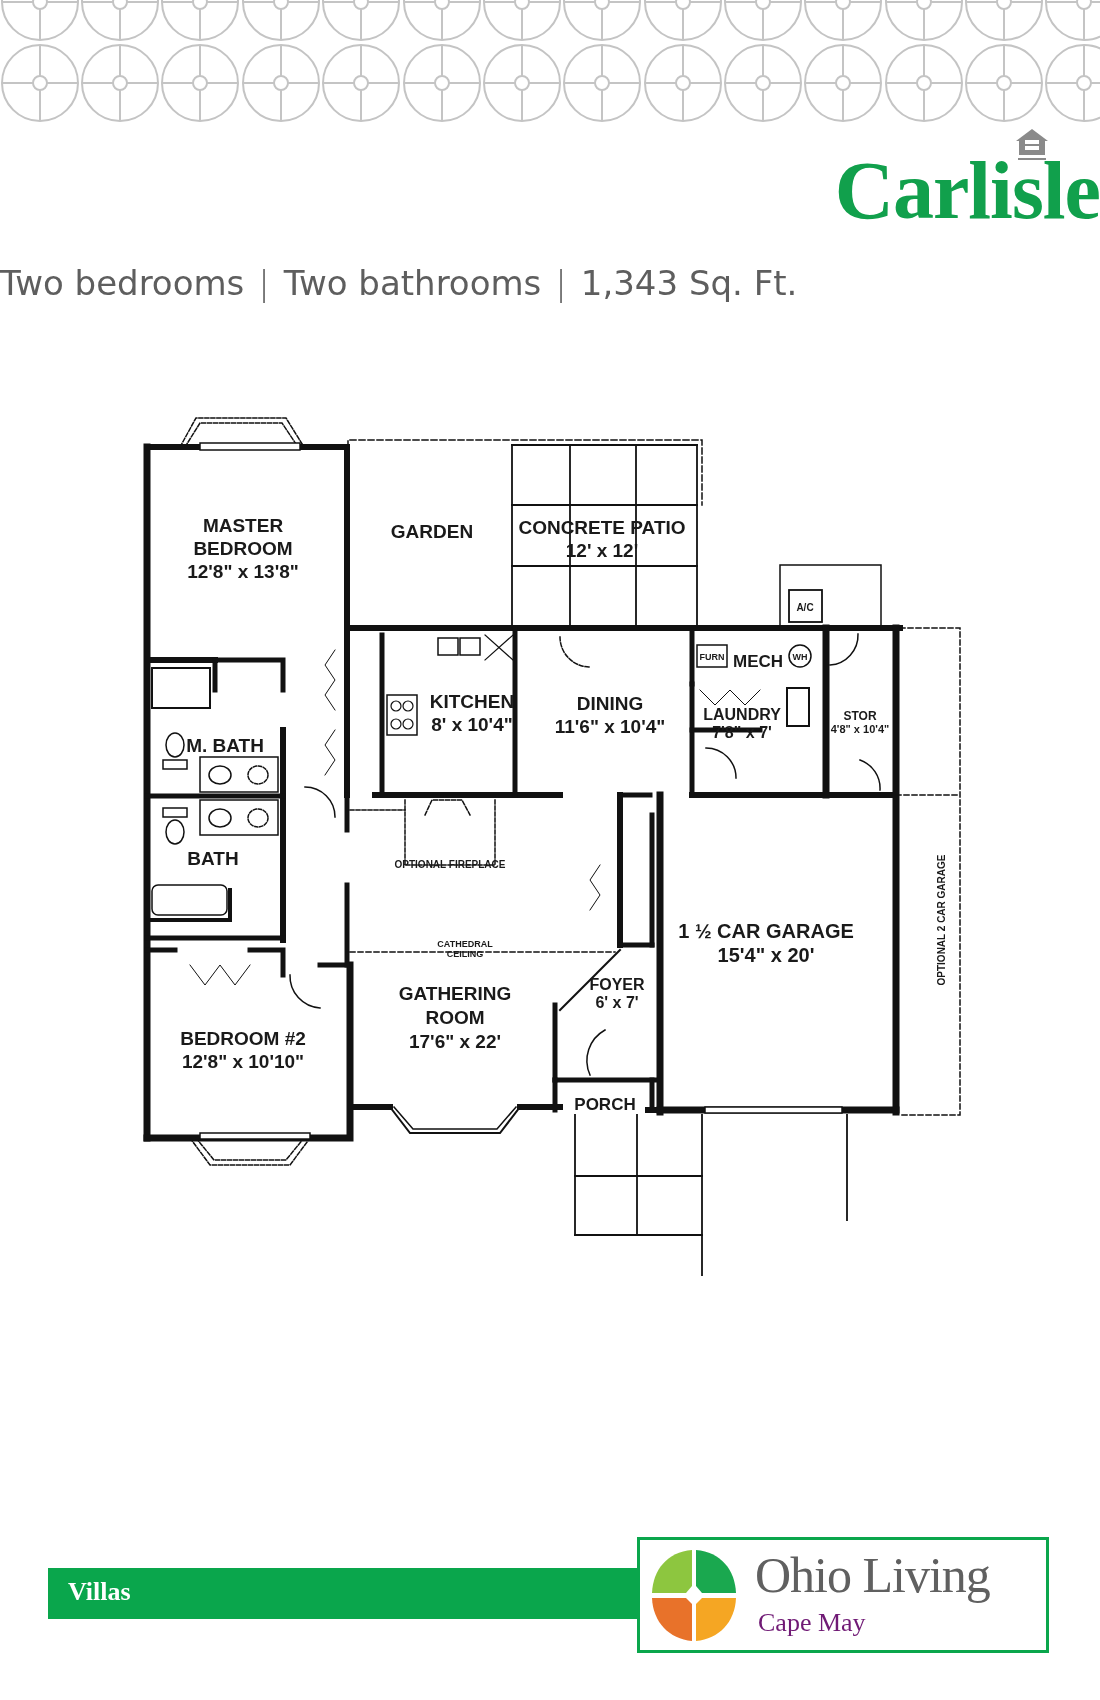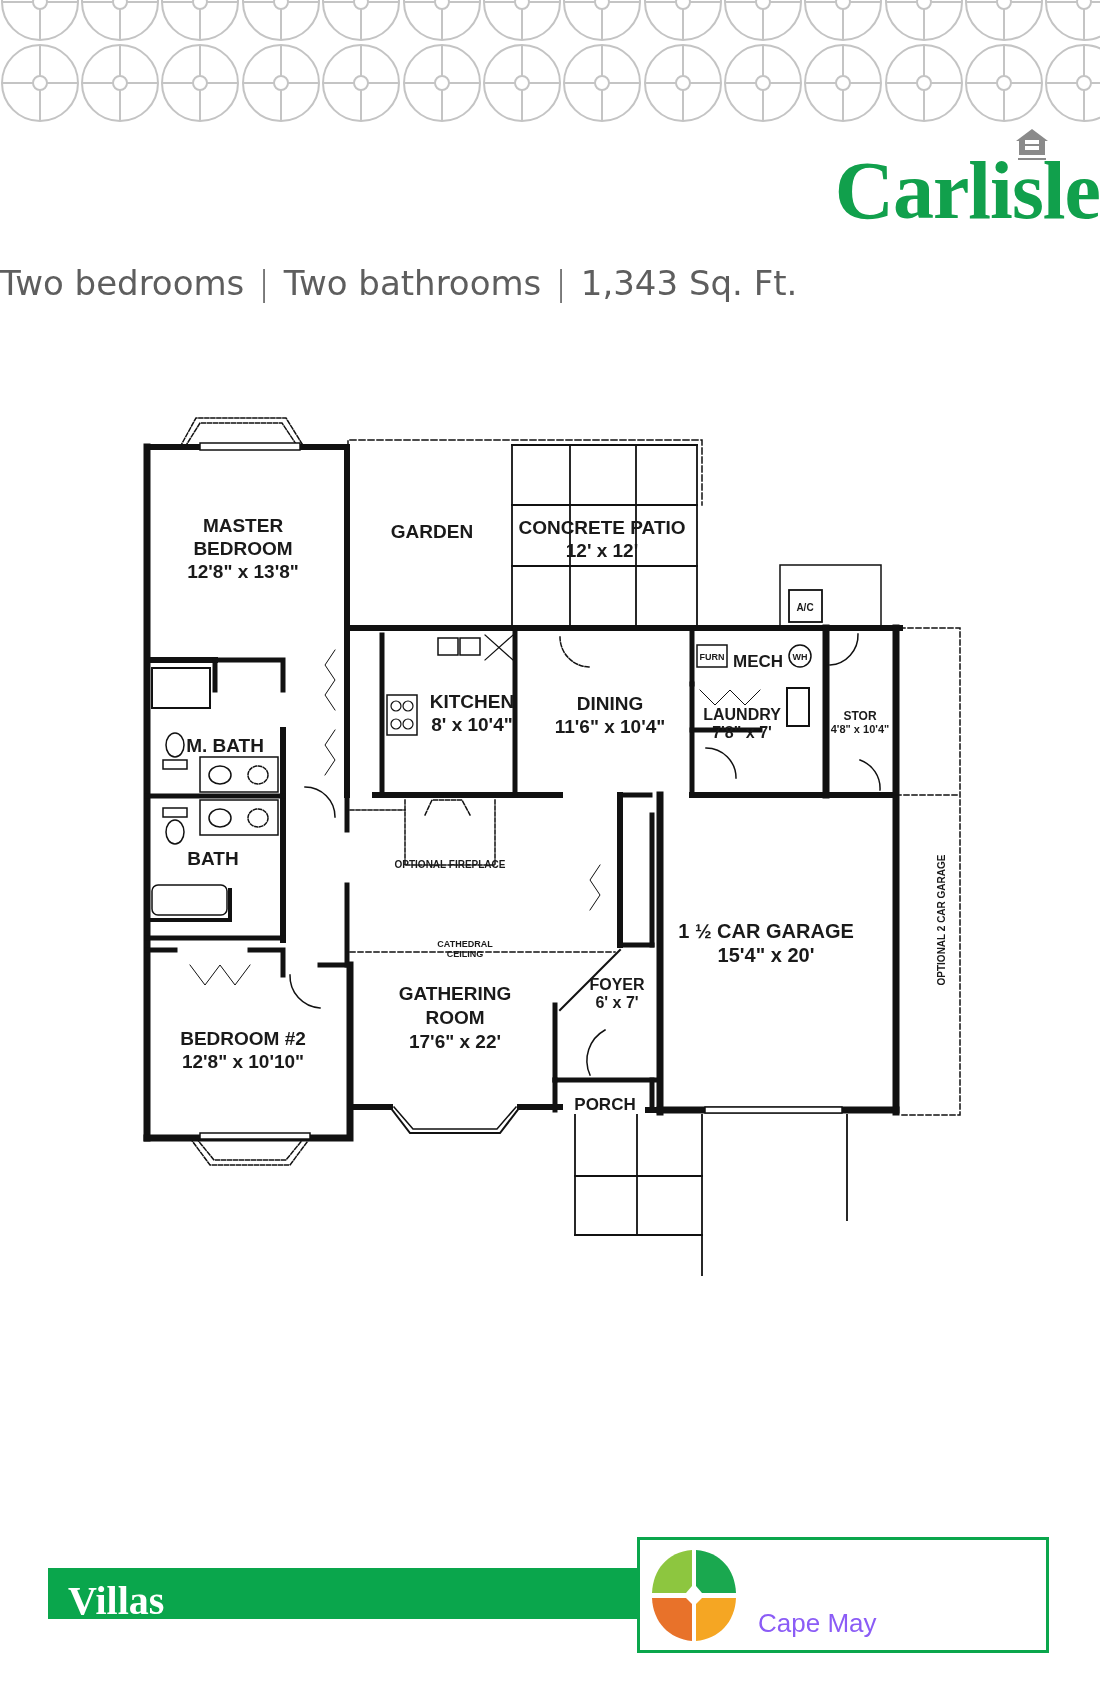--- a/index.html
+++ b/index.html
@@ -5,25 +5,25 @@
   html,body{margin:0;padding:0;background:#fff;}
   body{width:1100px;height:1700px;position:relative;overflow:hidden;font-family:"Liberation Sans",sans-serif;}
   .pattern{position:absolute;left:0;top:0;width:1100px;height:132px;}
   .eho{position:absolute;left:1012px;top:125px;width:40px;height:40px;}
   .title{position:absolute;left:0;width:1100px;top:150px;text-align:right;font-family:"Liberation Serif","DejaVu Serif",serif;font-weight:bold;font-size:82px;color:#11a04c;letter-spacing:-1px;line-height:1;}
   .subtitle{position:absolute;left:0;width:1100px;top:266px;text-align:left;font-family:"DejaVu Sans","Liberation Sans",sans-serif;font-size:34px;color:#5e5e5e;font-weight:normal;line-height:1;}
   .subtitle .sep{color:#5e5e5e;padding:0 14px;font-weight:lighter;}
   .plan{position:absolute;left:0;top:0;width:1100px;height:1700px;}
   .lbl{font-family:"Liberation Sans",sans-serif;font-weight:bold;fill:#1a1a1a;text-anchor:middle;}
   .villas-bar{position:absolute;left:48px;top:1568px;width:592px;height:51px;background:#0aa64c;}
-  .villas-label{position:absolute;left:20px;top:9px;font-family:"Liberation Serif",serif;font-size:40px;color:#fff;font-weight:bold;}
+  .villas-label{position:absolute;left:20px;top:9px;font-family:"Liberation Serif",serif;font-size:26px;color:#fff;font-weight:bold;}
   .logo-box{position:absolute;left:637px;top:1537px;width:406px;height:110px;border:3px solid #0aa64c;background:#fff;}
   .logo-mark{position:absolute;left:9px;top:8px;width:90px;height:94px;}
   .logo-name{position:absolute;left:115px;top:8px;font-family:"Liberation Serif",serif;font-size:50px;color:#606060;letter-spacing:-1px;line-height:1.1;}
-  .logo-loc{position:absolute;left:118px;top:68px;font-family:Liberation Sans, sans-serif;font-size:26px;color:#8b5cf6;}
+  .logo-loc{position:absolute;left:118px;top:68px;font-family:Liberation Serif, serif;font-size:26px;color:#701a75;}
 </style>
 </head>
 <body>
 
 <svg class="pattern" viewBox="0 0 1100 132">
   <defs>
     <g id="cq">
       <circle cx="0" cy="0" r="38" fill="none" stroke="#c4c4c4" stroke-width="2"></circle>
       <circle cx="0" cy="0" r="7" fill="none" stroke="#c4c4c4" stroke-width="2"></circle>
       <line x1="0" y1="-38" x2="0" y2="-7" stroke="#c4c4c4" stroke-width="2"></line>
@@ -281,14 +281,15 @@
   <div class="villas-label">Villas</div>
 </div>
 
 <div class="logo-box">
   <svg class="logo-mark" viewBox="0 0 90 94">
     <path d="M43 2 C18 4 4 22 3 45 L37 45 L43 38 Z" fill="#8dc63f"></path>
     <path d="M47 2 C72 4 86 22 87 45 L53 45 L47 38 Z" fill="#1aa84f"></path>
     <path d="M3 50 C4 74 20 91 43 93 L43 56 L37 50 Z" fill="#e8722a"></path>
     <path d="M87 50 C86 74 70 91 47 93 L47 56 L53 50 Z" fill="#f5a623"></path>
   </svg>
+  <div class="logo-name">Ohio Living</div>
   <div class="logo-loc">Cape May</div>
 </div>
 
 </body></html>

